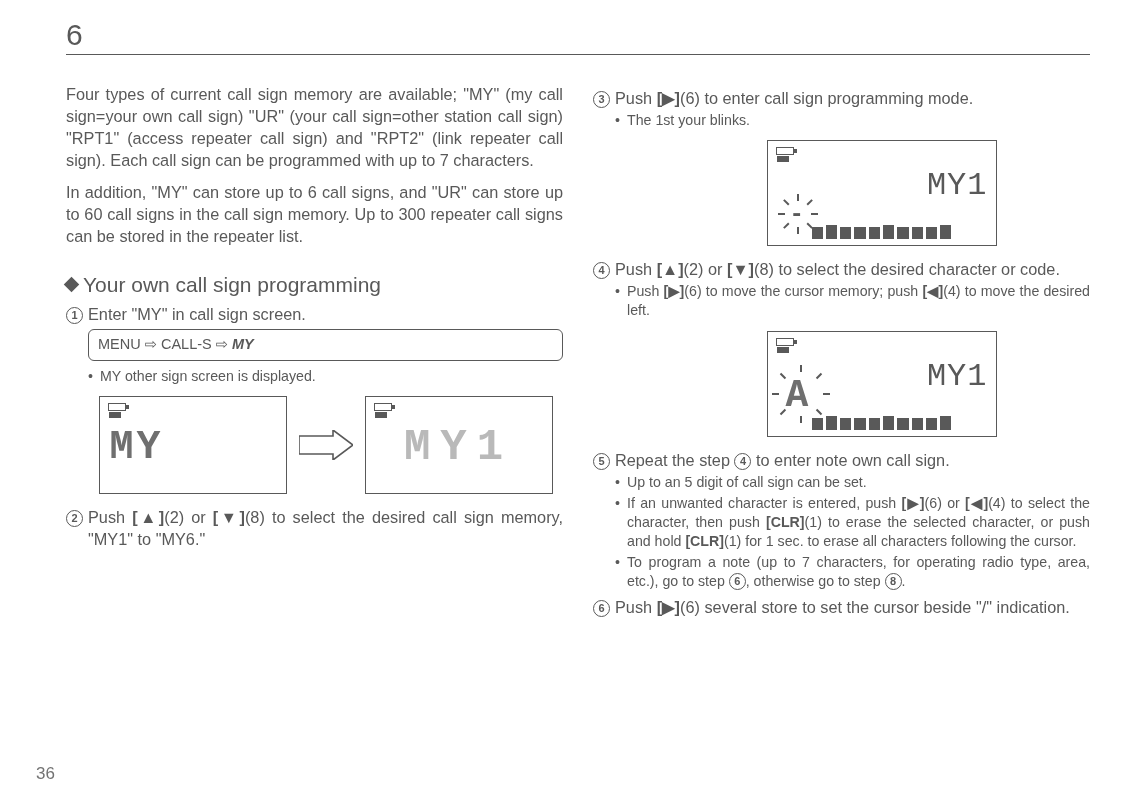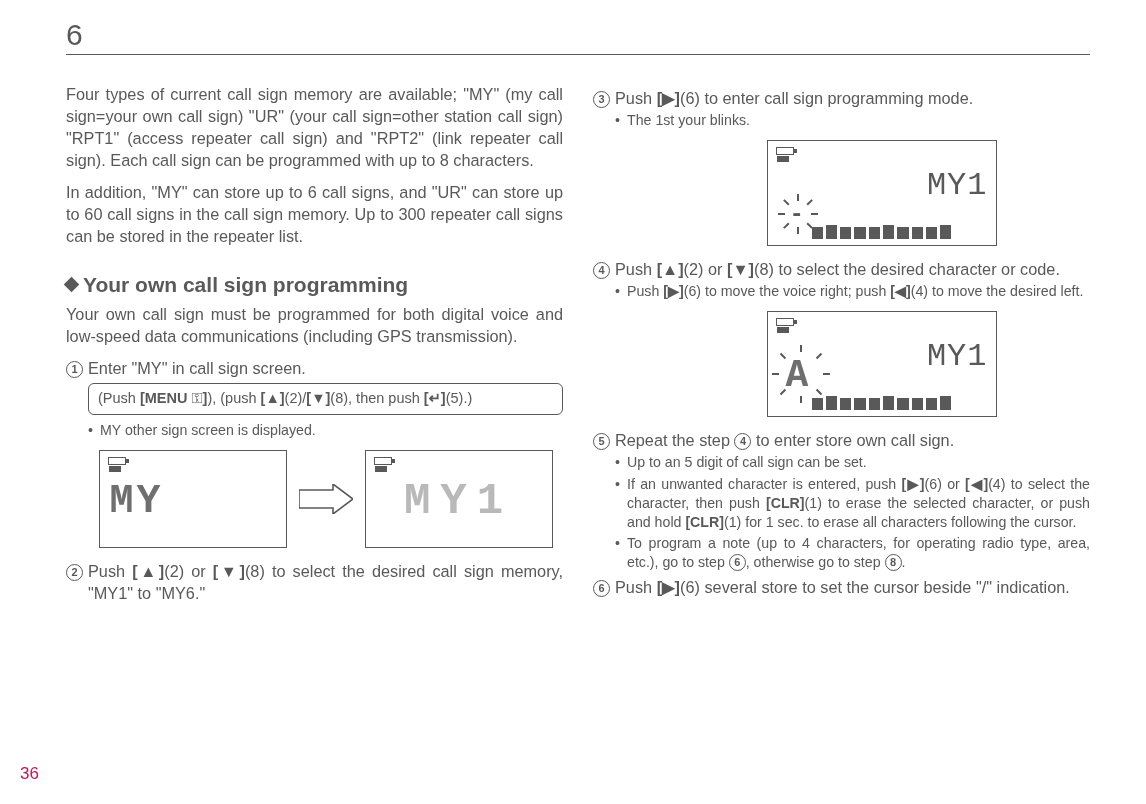--- a/index.html
+++ b/index.html
@@ -61,21 +61,21 @@
     vertical-align: -2px;
   }
   p.body {
     font-size: 16.3px;
     line-height: 1.35;
     margin: 0 0 10px 0;
     text-align: justify;
   }
   h2.sub {
     font-size: 21px;
-    font-weight: 700;
+    font-weight: 400;
     margin: 26px 0 6px 0;
     color: #595959;
   }
   h2.sub .dia {
     display: inline-block;
     width: 11px;
     height: 11px;
     background: #595959;
     transform: rotate(45deg);
     margin-right: 6px;
@@ -223,55 +223,58 @@
     left: 50%;
     transform-origin: 50% 20px;
   }
   .arrow-between {
     margin: 0 12px;
   }
   .arrow-between svg { display: block; }
 
   .pgnum {
     position: absolute;
-    left: 20px;
+    left: 36px;
     bottom: 20px;
     font-size: 17px;
-    color: #be185d;
+    color: #737373;
   }
 </style>
 </head>
 <body>
 
 <div class="page">
 
   <div class="hdr">
     <span class="hdr-num">6</span>
   </div>
 
 
   <div class="cols">
 
     <div class="col">
-      <p class="body">Four types of current call sign memory are available; "MY" (my call sign=your own call sign) "UR" (your call sign=other station call sign) "RPT1" (access repeater call sign) and "RPT2" (link repeater call sign). Each call sign can be programmed with up to 8 characters.</p>
+      <p class="body">Four types of current call sign memory are available; "MY" (my call sign=your own call sign) "UR" (your call sign=other station call sign) "RPT1" (access repeater call sign) and "RPT2" (link repeater call sign). Each call sign can be programmed with up to 7 characters.</p>
       <p class="body">In addition, "MY" can store up to 6 call signs, and "UR" can store up to 60 call signs in the call sign memory. Up to 300 repeater call signs can be stored in the repeater list.</p>
 
       <h2 class="sub">
         <span class="dia"></span><span>Your own call sign programming</span>
       </h2>
-      <p class="body">Your own call sign must be programmed for both digital voice and low-speed data communications (including GPS transmission).</p>
 
       <div class="step">
         <span class="num"><span class="circ">1</span></span>
         <span class="txt">Enter "MY" in call sign screen.</span>
       </div>
 
       <div class="menubox">
         <div>
-          <span>(Push </span><span class="b">[MENU </span><span>⚿</span><span class="b">]</span><span>), (push </span><span class="b">[▲]</span><span>(2)/</span><span class="b">[▼]</span><span>(8), then push </span><span class="b">[↵]</span><span>(5).)</span>
+          <span>MENU </span>
+          <span>⇨</span>
+          <span> CALL-S </span>
+          <span>⇨</span>
+          <span class="b i"> MY</span>
         </div>
       </div>
 
       <div class="bullet">
         <span class="dot">•</span>
           <span class="bt">MY other sign screen is displayed.</span>
       </div>
 
       <div class="lcd-row">
         <div class="lcd">
@@ -342,21 +345,21 @@
 
       <div class="step">
         <span class="num"><span class="circ">4</span></span>
         <span class="txt">
           <span>Push </span><span class="b">[▲]</span><span>(2)</span><span> or </span><span class="b">[▼]</span><span>(8)</span><span> to select the desired character or code.</span>
         </span>
       </div>
       <div class="bullet">
         <span class="dot">•</span>
           <span class="bt">
-          <span>Push </span><span class="b">[▶]</span><span>(6)</span><span> to move the voice right; push </span><span class="b">[◀]</span><span>(4)</span><span> to move the desired left.</span>
+          <span>Push </span><span class="b">[▶]</span><span>(6)</span><span> to move the cursor memory; push </span><span class="b">[◀]</span><span>(4)</span><span> to move the desired left.</span>
         </span>
       </div>
 
       <div class="lcd-row" style="margin-left:80px;">
         <div class="lcd" style="width:230px; height:106px;">
           <div class="batt"><span class="cap"><span class="fill"></span></span></div>
           <div class="blink-ring" style="top:36px; left:6px; width:52px; height:52px;">
             <span style="transform-origin:50% 29px; transform: rotate(0deg);"></span>
             <span style="transform-origin:50% 29px; transform: rotate(45deg);"></span>
             <span style="transform-origin:50% 29px; transform: rotate(90deg);"></span>
@@ -379,37 +382,37 @@
               <span></span>
               <span></span>
               <span class="tall"></span>
           </div>
         </div>
       </div>
 
       <div class="step">
         <span class="num"><span class="circ">5</span></span>
         <span class="txt">
-          <span>Repeat the step </span><span class="circ">4</span><span> to enter store own call sign.</span>
+          <span>Repeat the step </span><span class="circ">4</span><span> to enter note own call sign.</span>
         </span>
       </div>
       <div class="bullet">
         <span class="dot">•</span>
           <span class="bt">Up to an 5 digit of call sign can be set.</span>
       </div>
       <div class="bullet">
         <span class="dot">•</span>
           <span class="bt">
           <span>If an unwanted character is entered, push </span><span class="b">[▶]</span><span>(6)</span><span> or </span><span class="b">[◀]</span><span>(4)</span><span> to select the character, then push </span><span class="b">[CLR]</span><span>(1)</span><span> to erase the selected character, or push and hold </span><span class="b">[CLR]</span><span>(1)</span><span> for 1 sec. to erase all characters following the cursor.</span>
         </span>
       </div>
       <div class="bullet">
         <span class="dot">•</span>
           <span class="bt">
-          <span>To program a note (up to 4 characters, for operating radio type, area, etc.), go to step </span><span class="circ">6</span><span>, otherwise go to step </span><span class="circ">8</span><span>.</span>
+          <span>To program a note (up to 7 characters, for operating radio type, area, etc.), go to step </span><span class="circ">6</span><span>, otherwise go to step </span><span class="circ">8</span><span>.</span>
         </span>
       </div>
 
       <div class="step">
         <span class="num"><span class="circ">6</span></span>
         <span class="txt">
           <span>Push </span><span class="b">[▶]</span><span>(6)</span><span> several store to set the cursor beside "/" indication.</span>
         </span>
       </div>
 

